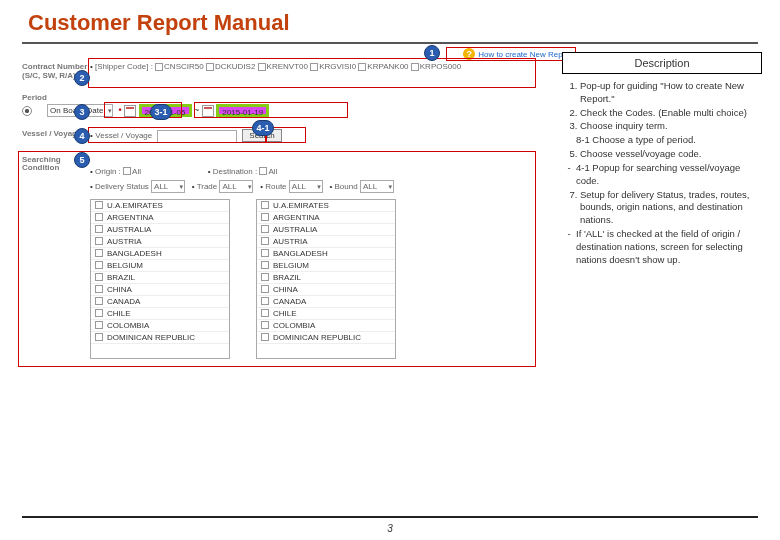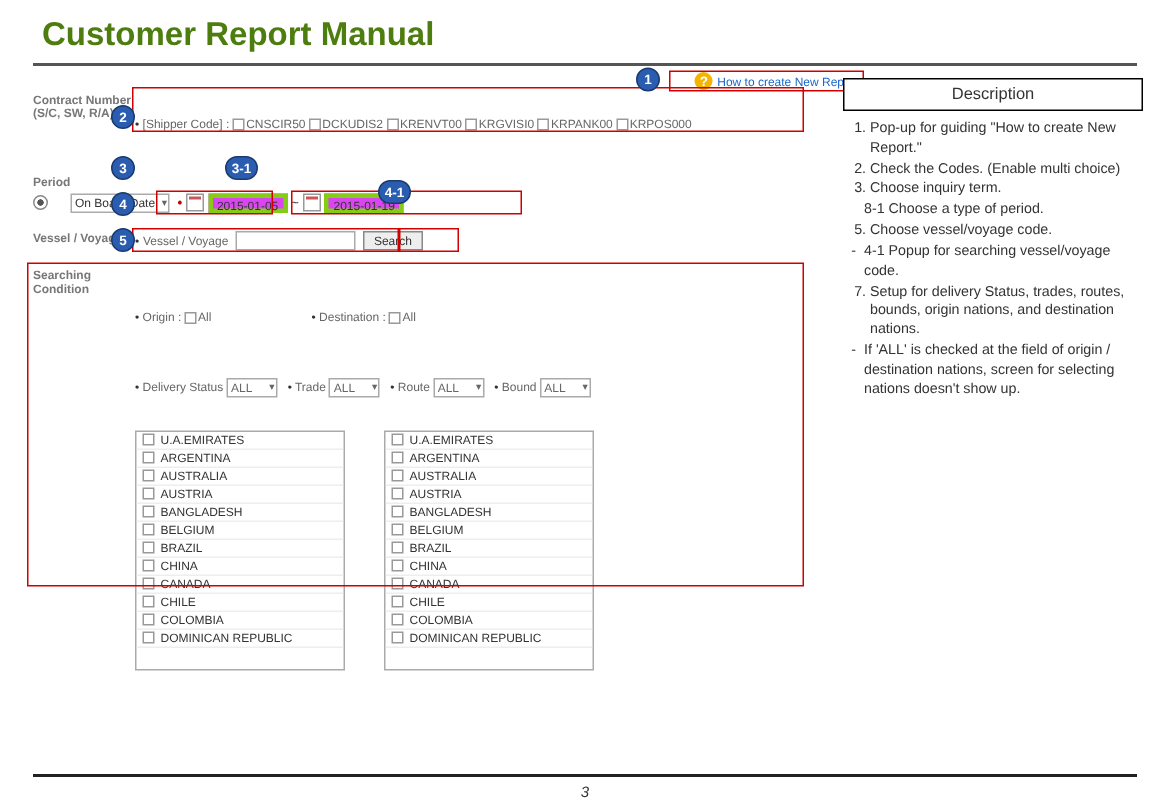--- a/index.html
+++ b/index.html
@@ -1,34 +1,34 @@
 <!DOCTYPE html>
 <html><head>
 <meta charset="utf-8">
 <style>
   * { box-sizing: border-box; margin: 0; padding: 0; }
   body { width: 780px; height: 540px; font-family: Arial, sans-serif; font-size: 9px; color: #333; background: #fff; position: relative; }
-  .page-title { font-size: 22px; font-weight: bold; color: #4d7c0f; padding: 10px 0 6px 28px; }
+  .page-title { font-size: 22px; font-weight: bold; color: #c2410c; padding: 10px 0 6px 28px; }
   .hr-top { border: 0; border-top: 2px solid #555; margin: 0 22px 4px 22px; }
   .content { position: relative; margin: 8px 22px 0 22px; height: 440px; }
   
   .desc-box { position: absolute; right: -4px; top: 0; width: 200px; }
   .desc-hd { border: 1px solid #000; text-align: center; font-size: 11px; padding: 4px 0; background: #fff; }
   .desc-list { padding: 6px 4px 0 18px; font-size: 9.5px; line-height: 1.35; }
   .desc-list li { margin-bottom: 1px; }
   .desc-list .sub { list-style: none; margin-left: -4px; }
   
   .panel { position: absolute; left: 0; top: 6px; width: 510px; }
   .row { display: flex; align-items: flex-start; padding: 2px 0; }
   .lbl { width: 68px; font-size: 8px; color: #777; font-weight: bold; padding-top: 3px; line-height: 1.1; }
   .ctnt { flex: 1; position: relative; }
   .redbox { border: 1.5px solid #d00000; position: absolute; pointer-events: none; }
   .badge { position: absolute; width: 16px; height: 16px; border-radius: 50%; background: #2a5db0; color: #fff; font-size: 9px; font-weight: bold; display: flex; align-items: center; justify-content: center; border: 1px solid #1a3a70; z-index: 5; }
   .badge-s { width: 22px; border-radius: 8px; }
-  .chkline { font-size: 8px; color: #666; padding: 18px 0; white-space: nowrap; }
+  .chkline { font-size: 8px; color: #666; padding: 2px 0; white-space: nowrap; }
   .chk { display: inline-block; width: 8px; height: 8px; border: 1px solid #999; vertical-align: middle; margin-right: 1px; }
   .chk.on { background: #6a6a6a; }
   .tinyselect { display:inline-block; border:1px solid #aaa; font-size:8px; padding:0 9px 0 2px; background:#fff; position:relative; height:13px; line-height:11px; min-width:60px; vertical-align:middle;}
   .tinyselect::after{content:"▾"; position:absolute; right:1px; top:0; font-size:7px; color:#666;}
   .datebox { display:inline-block; border:3px solid #84cc16; padding:0 3px; font-size:8px; height:13px; line-height:12px; background:#d946ef; vertical-align:middle;}
   .cal { display:inline-block; width:12px; height:12px; border:1px solid #999; vertical-align:middle; position:relative;}
   .cal::before{content:""; position:absolute; left:1px; right:1px; top:1px; height:2px; background:#c55;}
   .txtbox { display:inline-block; border:1px solid #aaa; padding:0 4px; font-size:8px; height:13px; line-height:12px; min-width:80px; background:#fff; vertical-align:middle; color:#444;}
   .btn { display:inline-block; border:1px solid #888; padding:1px 6px; font-size:8px; background:#eee; }
   .dot { color:#c00; font-weight:bold; }

